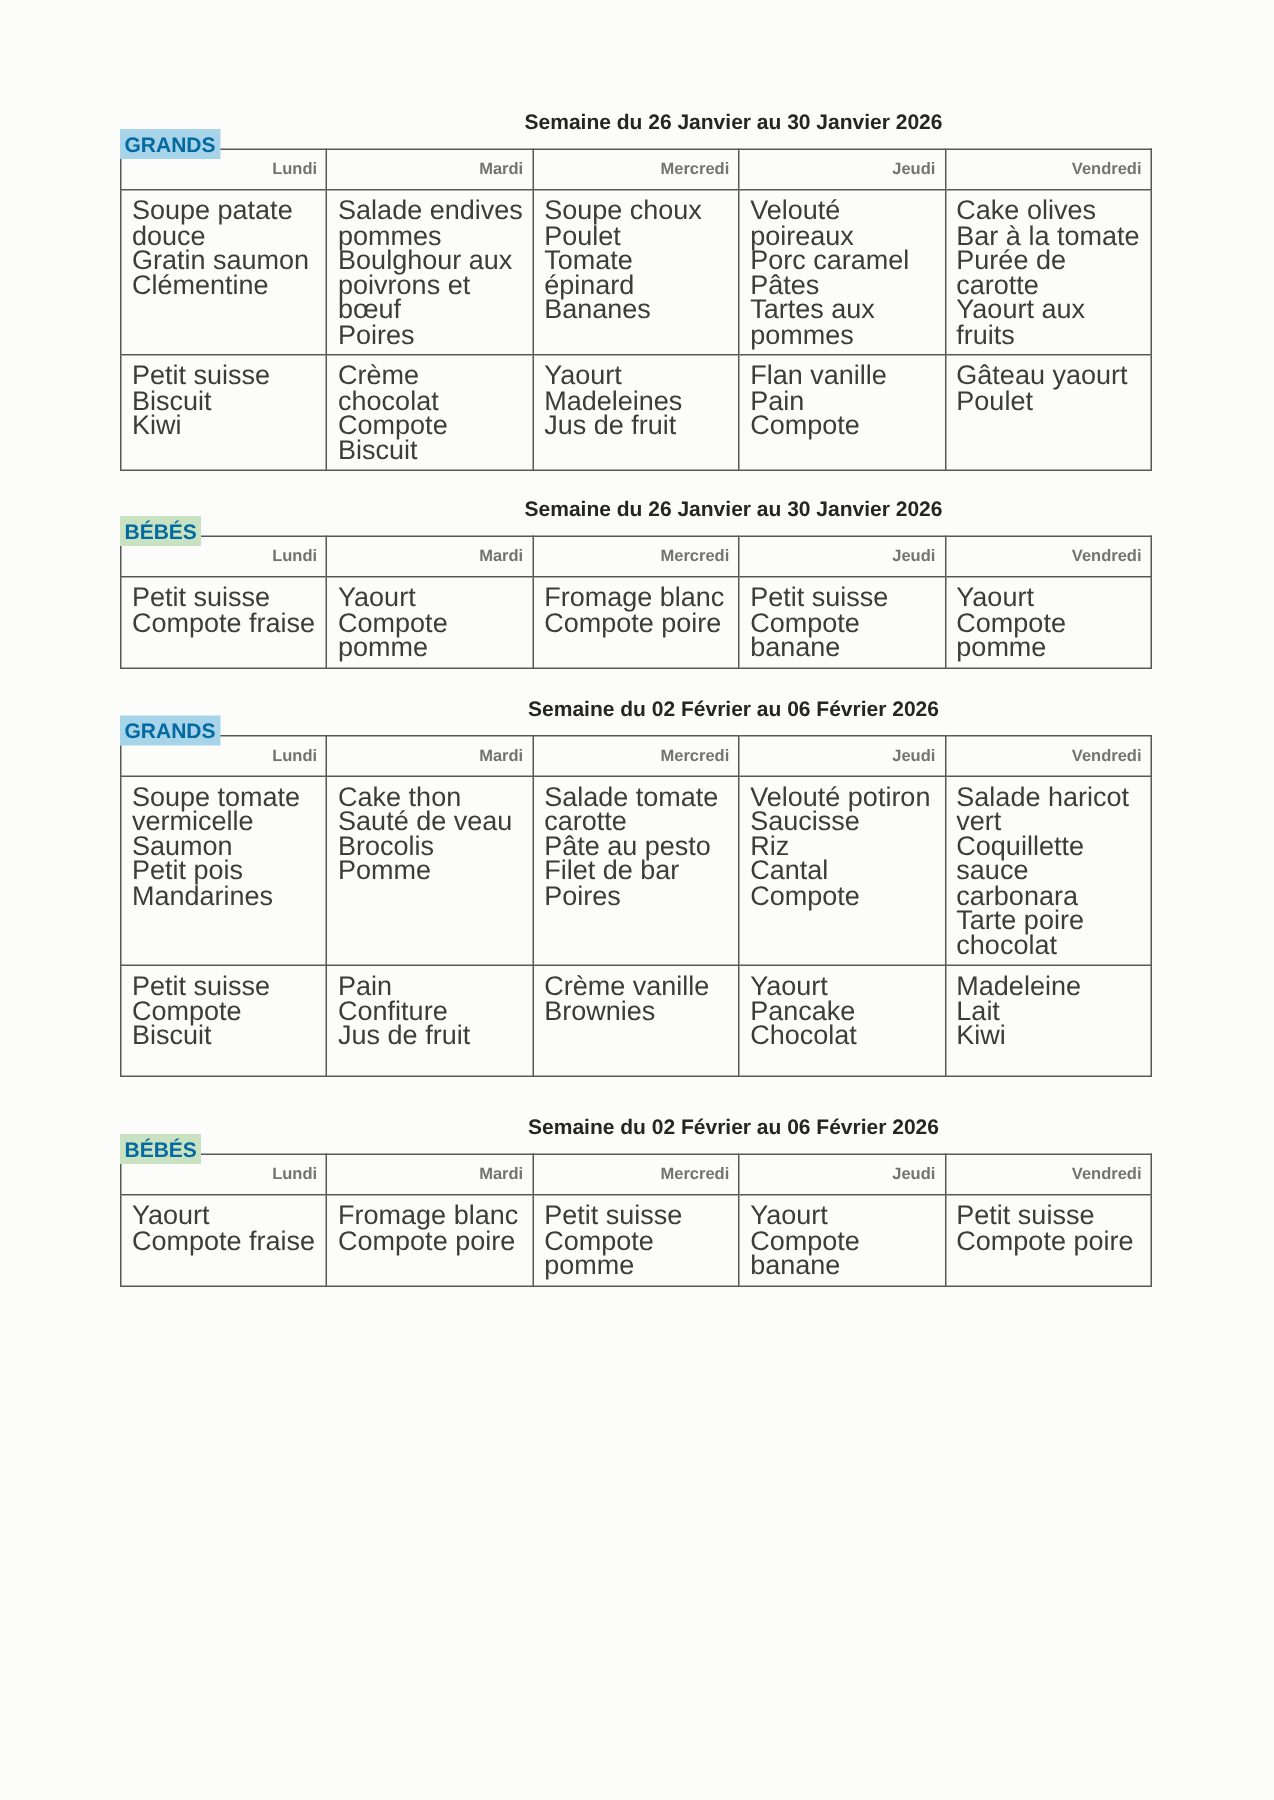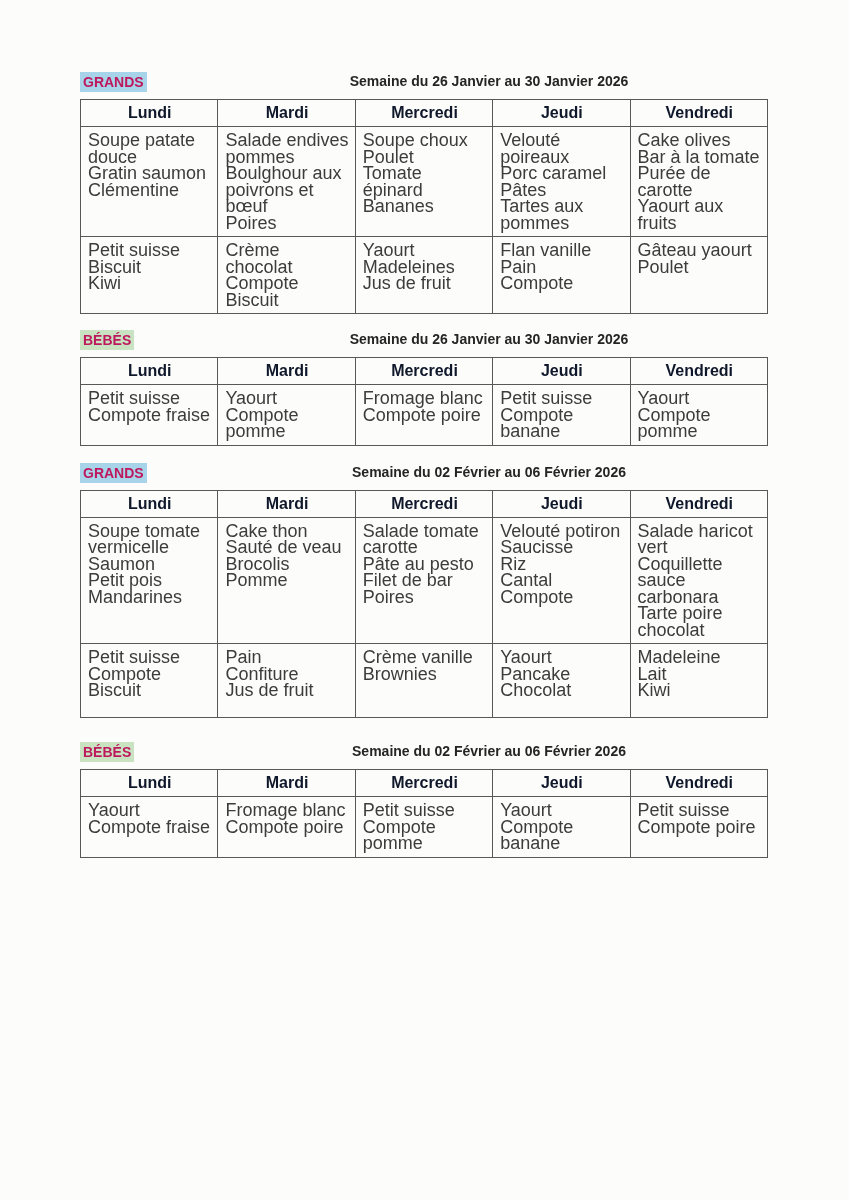--- a/index.html
+++ b/index.html
@@ -28,25 +28,25 @@
   .section-header {
     position: relative;
     height: 22px;
     line-height: 22px;
     margin-bottom: 7px;
   }
   .section-label {
     display: inline-block;
     font-weight: bold;
     font-size: 14px;
-    color: #be185d;
+    color: #0369a1;
     padding: 1px 3px;
     line-height: 18px;
     vertical-align: top;
-    margin-top: 2px;
+    margin-top: 16px;
   }
   .section-label.hl-grands { background: var(--grands-hl, #a7d4e9); }
   .section-label.hl-bebes  { background: var(--bebes-hl, #c9e2c2); }
   .week-title {
     position: absolute;
     top: 0;
     left: 409px;
     transform: translateX(-50%);
     white-space: nowrap;
     font-weight: bold;
@@ -59,25 +59,25 @@
     border-collapse: collapse;
     table-layout: fixed;
   }
   table.menu-table th,
   table.menu-table td {
     border: 1px solid #585858;
     width: 20%;
   }
   table.menu-table th {
     height: 22px;
-    text-align: center;
+    text-align: right;
     vertical-align: middle;
     font-weight: bold;
-    font-size: 16px;
-    color: #0f172a;
+    font-size: 11px;
+    color: #737373;
     padding: 2px 6px 2px 7px;
   }
   table.menu-table td {
     vertical-align: top;
     font-size: 18px;
     line-height: 16.5px;
     padding: 5px 6px 5px 7px;
     white-space: pre-line;
   }
   .t-grands td.meal-cell  { height: 94px; }

